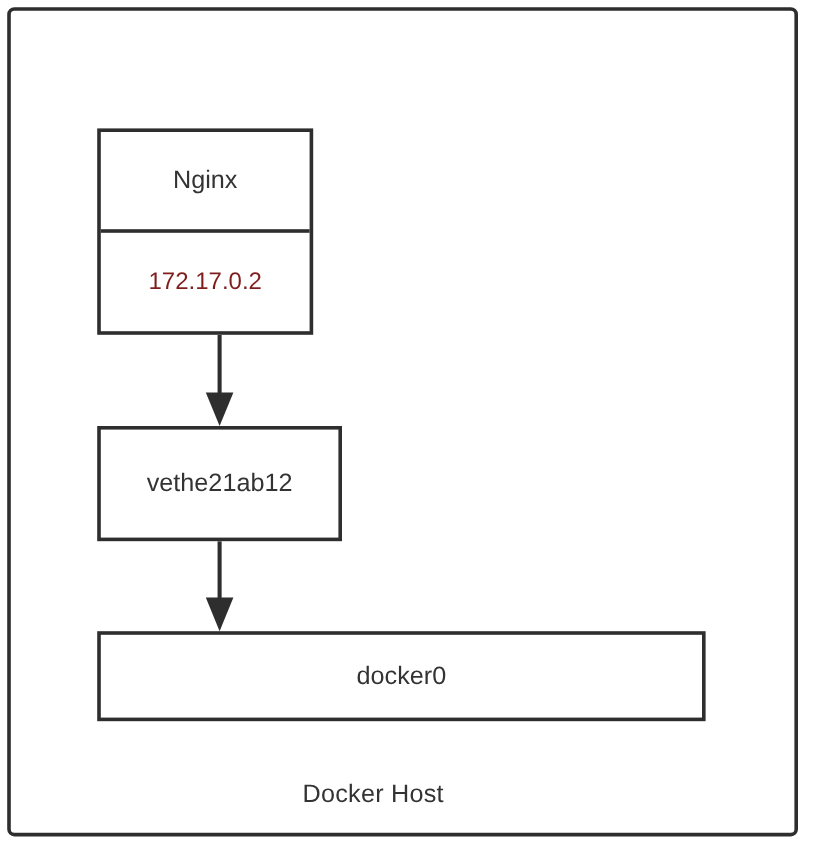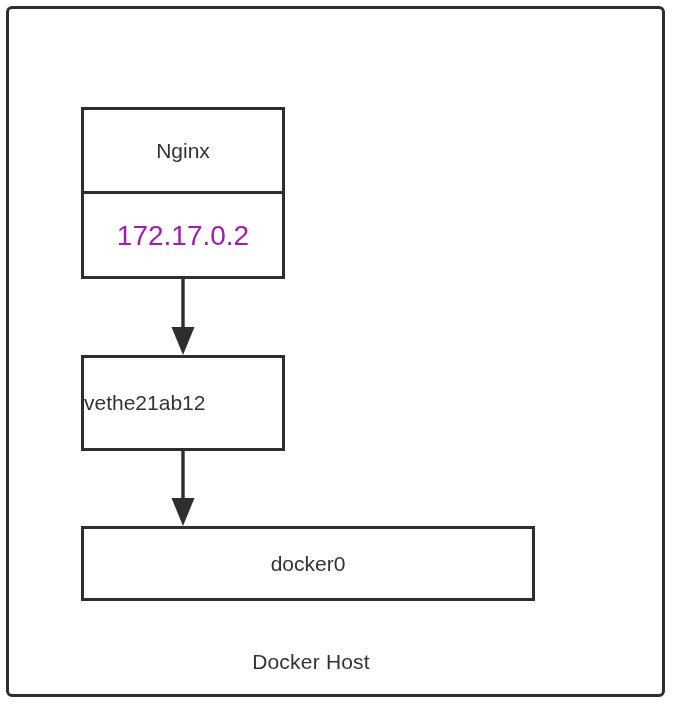--- a/index.html
+++ b/index.html
@@ -49,21 +49,21 @@
     position: absolute;
     box-sizing: border-box;
     border: 3px solid #2e2e2e;
     background: #ffffff;
   }
 
   
   .node-container {
     left: 81px;
     top: 107px;
-    width: 204px;
+    width: 180px;
     height: 172px;
     display: flex;
     flex-direction: column;
     justify-content: flex-end;
   }
   .cell-top {
     flex: 0 0 81px;
     display: flex;
     align-items: center;
     justify-content: center;
@@ -74,41 +74,41 @@
     display: flex;
     flex-direction: column;
     align-items: center;
     justify-content: center;
   }
   .node-title {
     font-size: 21px;
     color: #333333;
   }
   .node-line {
-    font-size: 28px;
-    color: #a21caf;
+    font-size: 20px;
+    color: #7f1d1d;
     line-height: 29px;
   }
 
   
   .node-veth {
     left: 81px;
     top: 355px;
     width: 204px;
     height: 96px;
     display: flex;
     align-items: center;
-    justify-content: flex-start;
+    justify-content: center;
   }
 
   
   .node-bridge {
     left: 81px;
     top: 526px;
-    width: 454px;
+    width: 507px;
     height: 75px;
     display: flex;
     flex-direction: column;
     align-items: center;
     justify-content: center;
   }
 
   
   .arrows {
     position: absolute;

